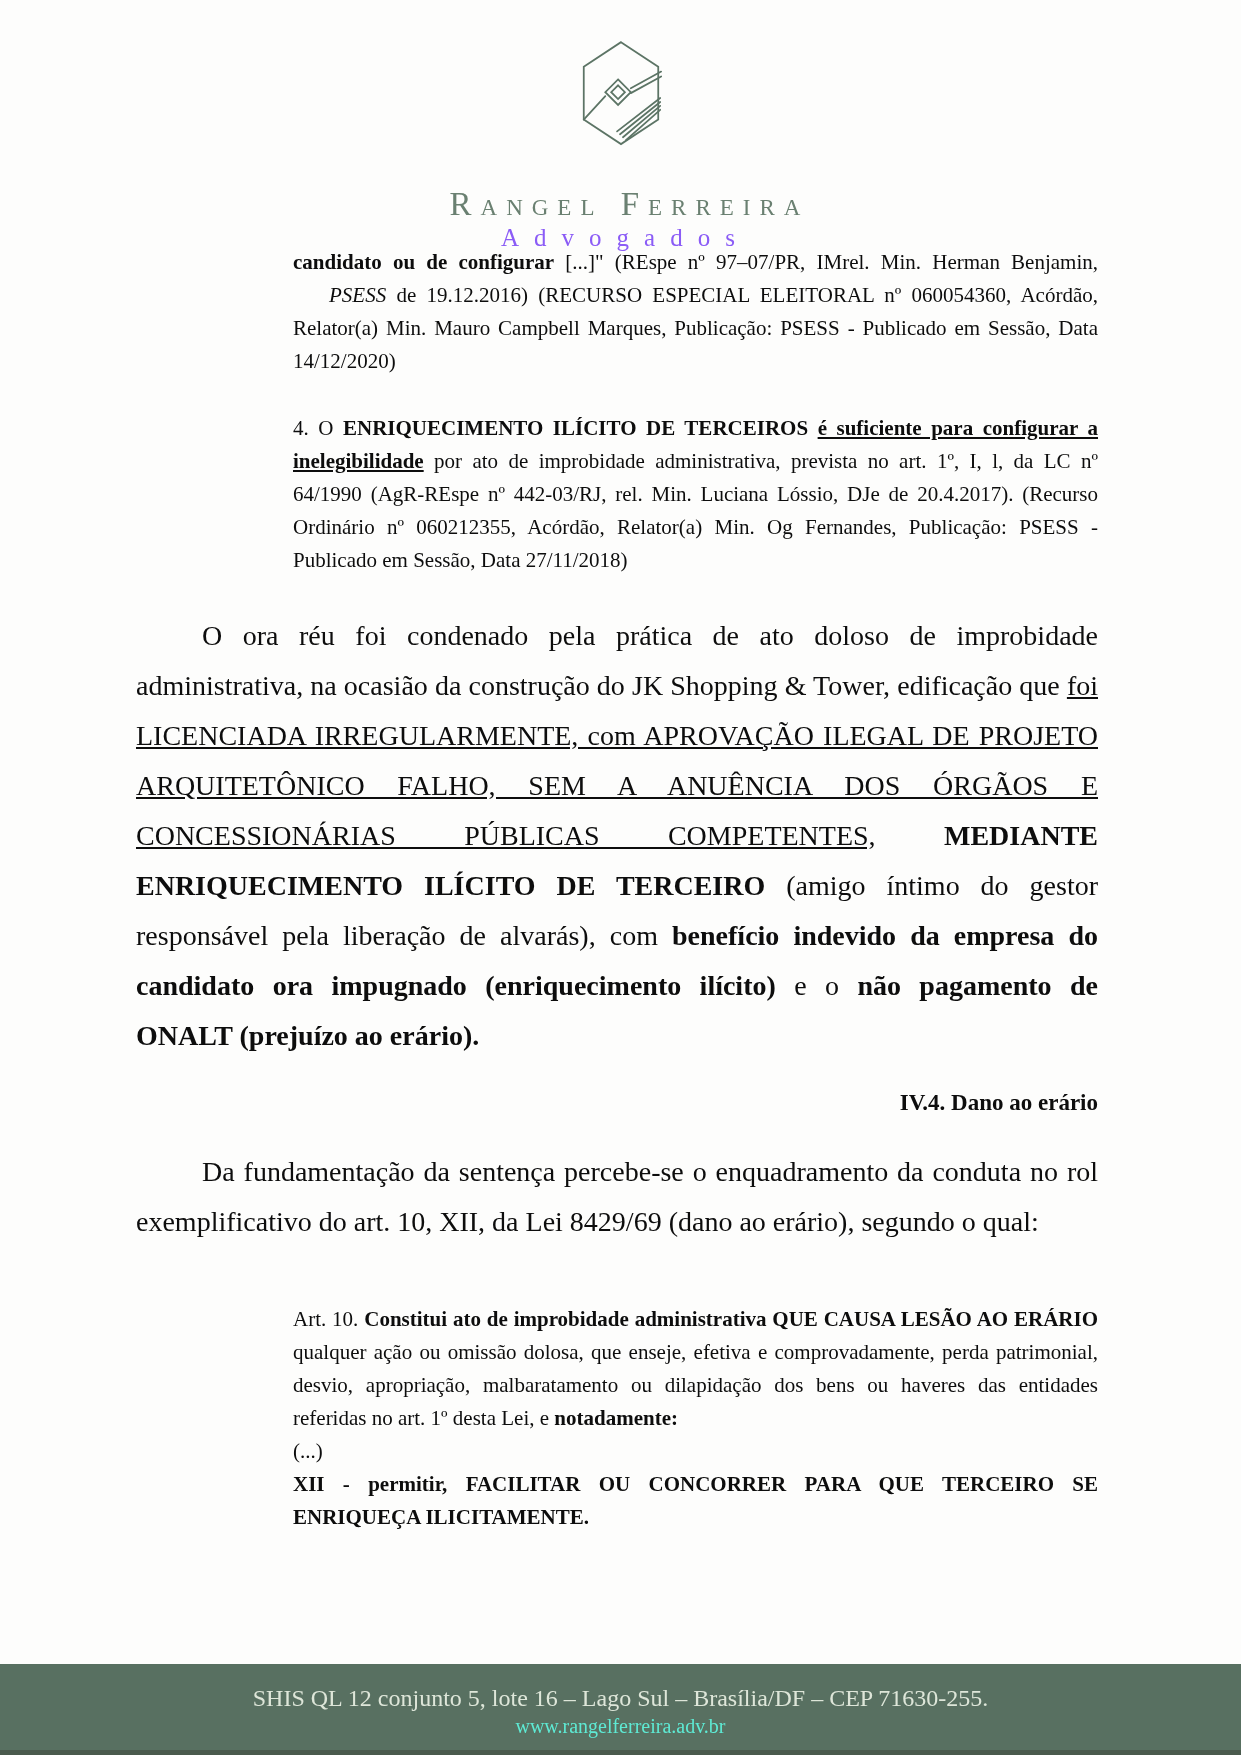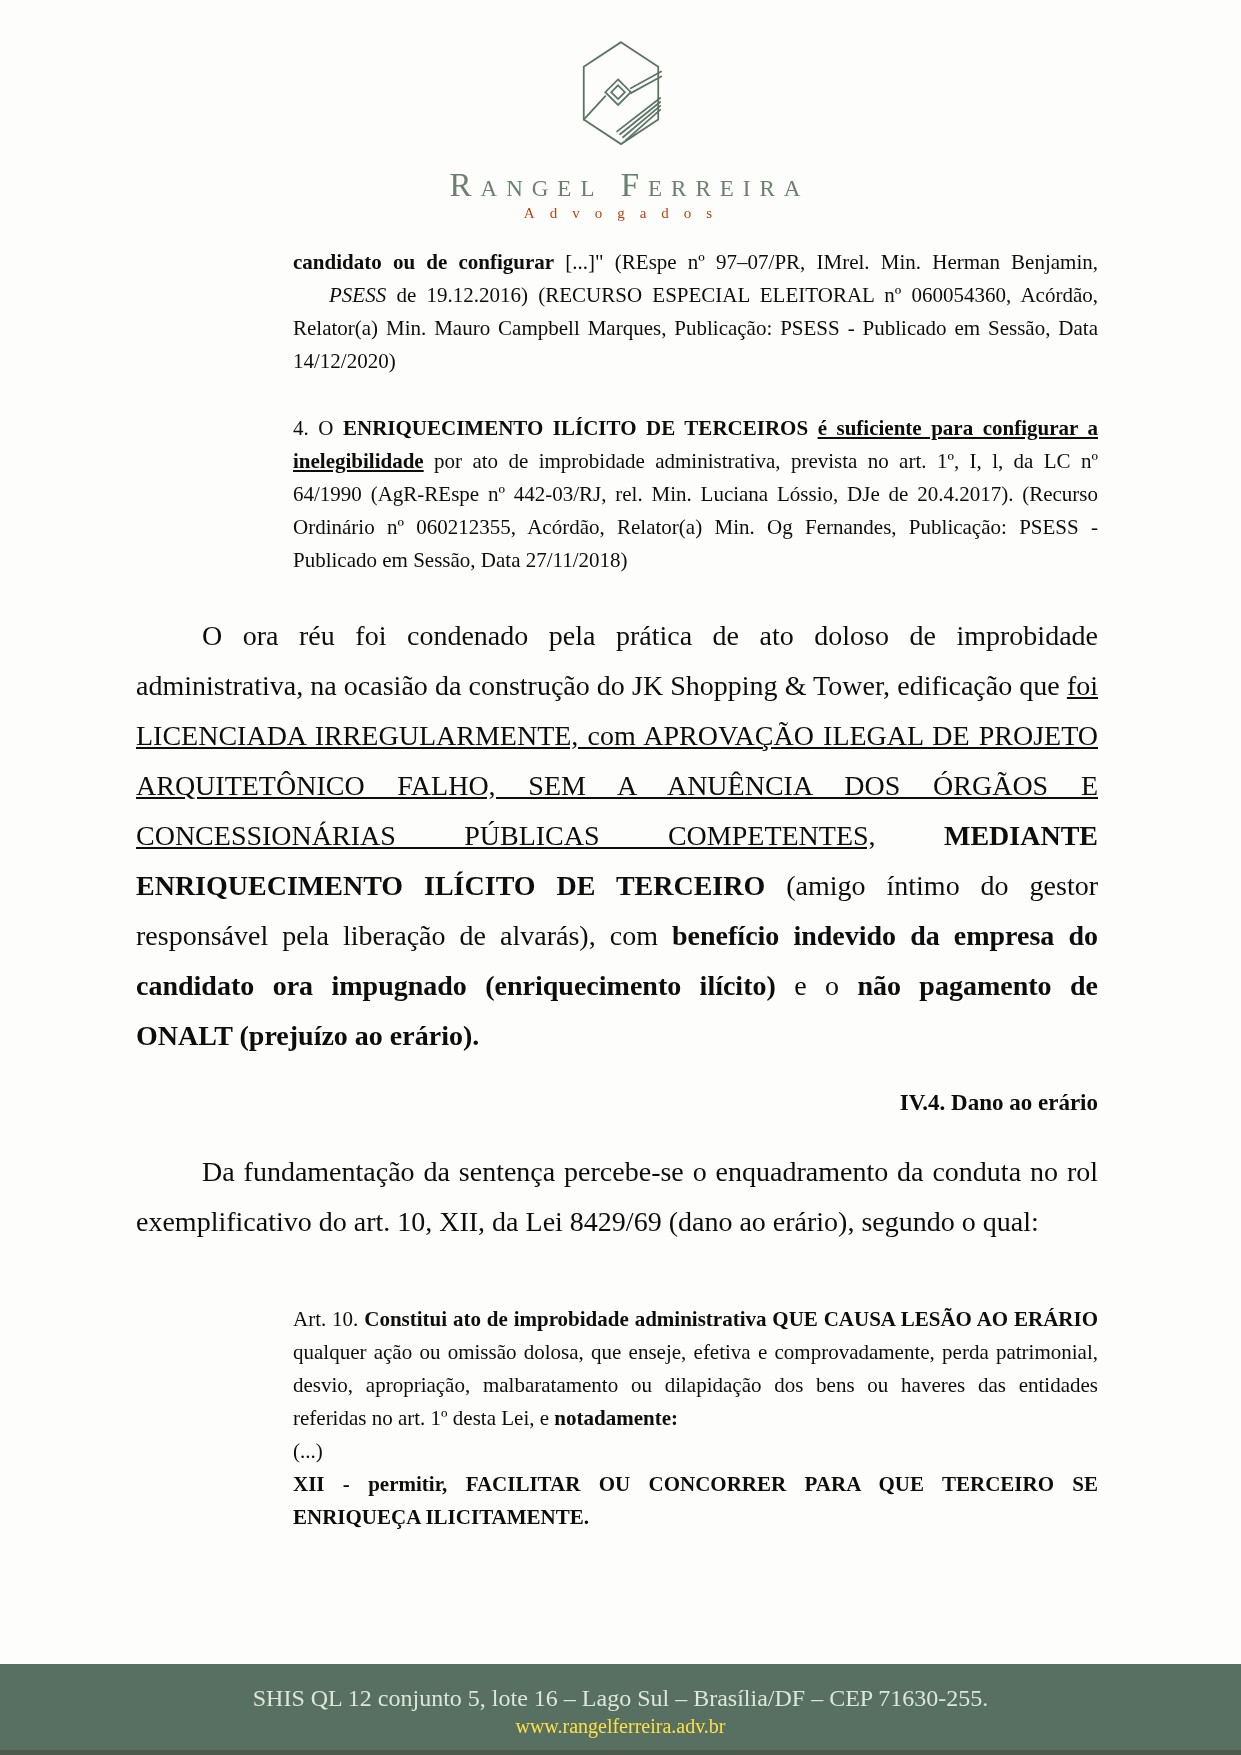--- a/index.html
+++ b/index.html
@@ -11,33 +11,33 @@
     overflow:hidden;
     margin:0 auto;
   }
   
   .letterhead{
     position:absolute;top:36px;left:0;width:100%;
     text-align:center;
   }
   .logo-icon{display:block;margin:0 auto;}
   .firm-name{
-    margin-top:3px;
+    margin-top:22px;
     font-variant:small-caps;
     font-size:33px;
     letter-spacing:9px;
     padding-left:18px; 
     color:#6a8071;
   }
   .firm-subtitle{
     margin-top:1px;
-    font-size:15px;
+    font-size:25px;
     letter-spacing:15px;
     padding-left:10px;
-    color:#c2410c;
+    color:#8b5cf6;
   }
   
   .doc-body{
     position:absolute;
     top:246px;left:136px;width:962px;
     color:#0d0d0d;
   }
   .doc-body p{margin:0;text-align:right;}
   p.quote{
     margin:0 0 34px 157px;
@@ -72,21 +72,21 @@
     padding-top:21px;
     text-align:center;
   }
   .footer-address{
     font-size:24px;
     color:#dee6d9;
     line-height:26px;
   }
   .footer-website{
     font-size:20px;
-    color:#fde047;
+    color:#5eead4;
     line-height:26px;
     margin-top:2px;
   }
 </style>
 </head>
 <body>
 
 <div class="page">
 
   <header class="letterhead">

